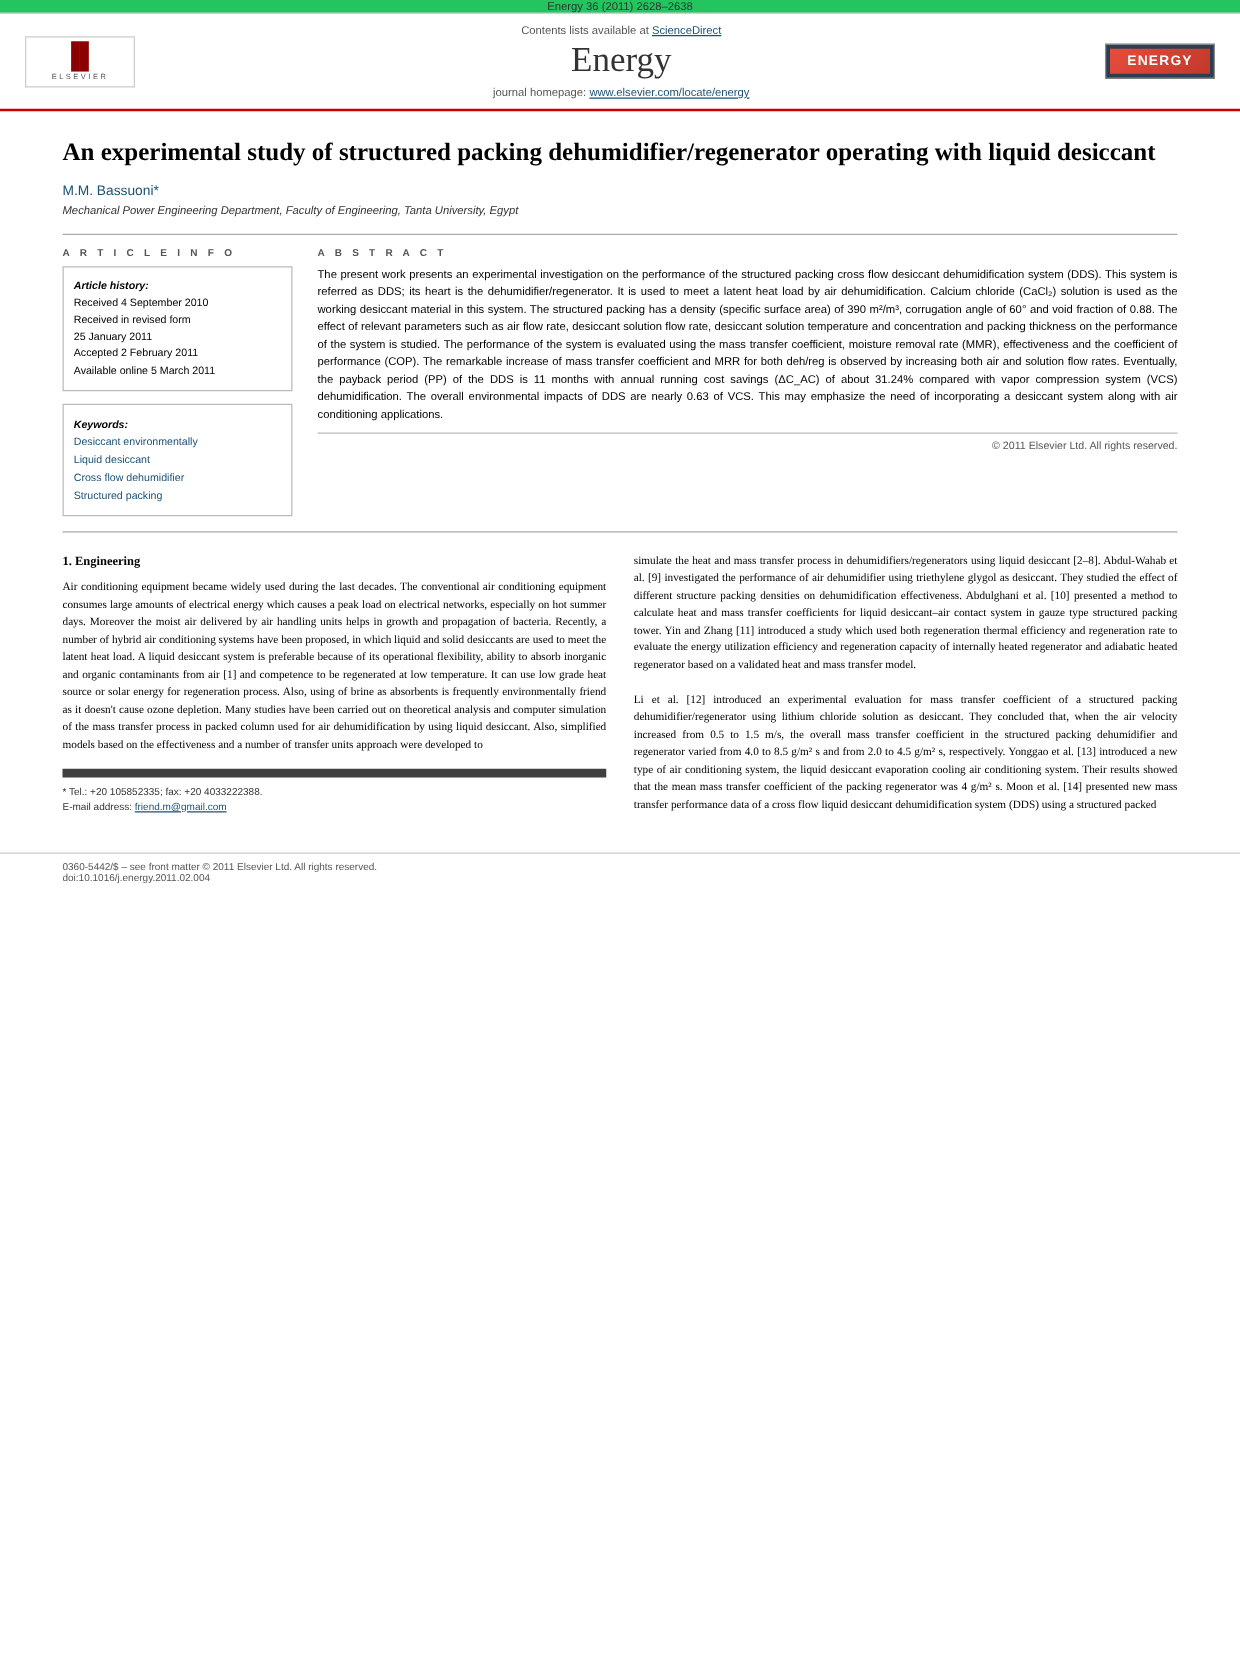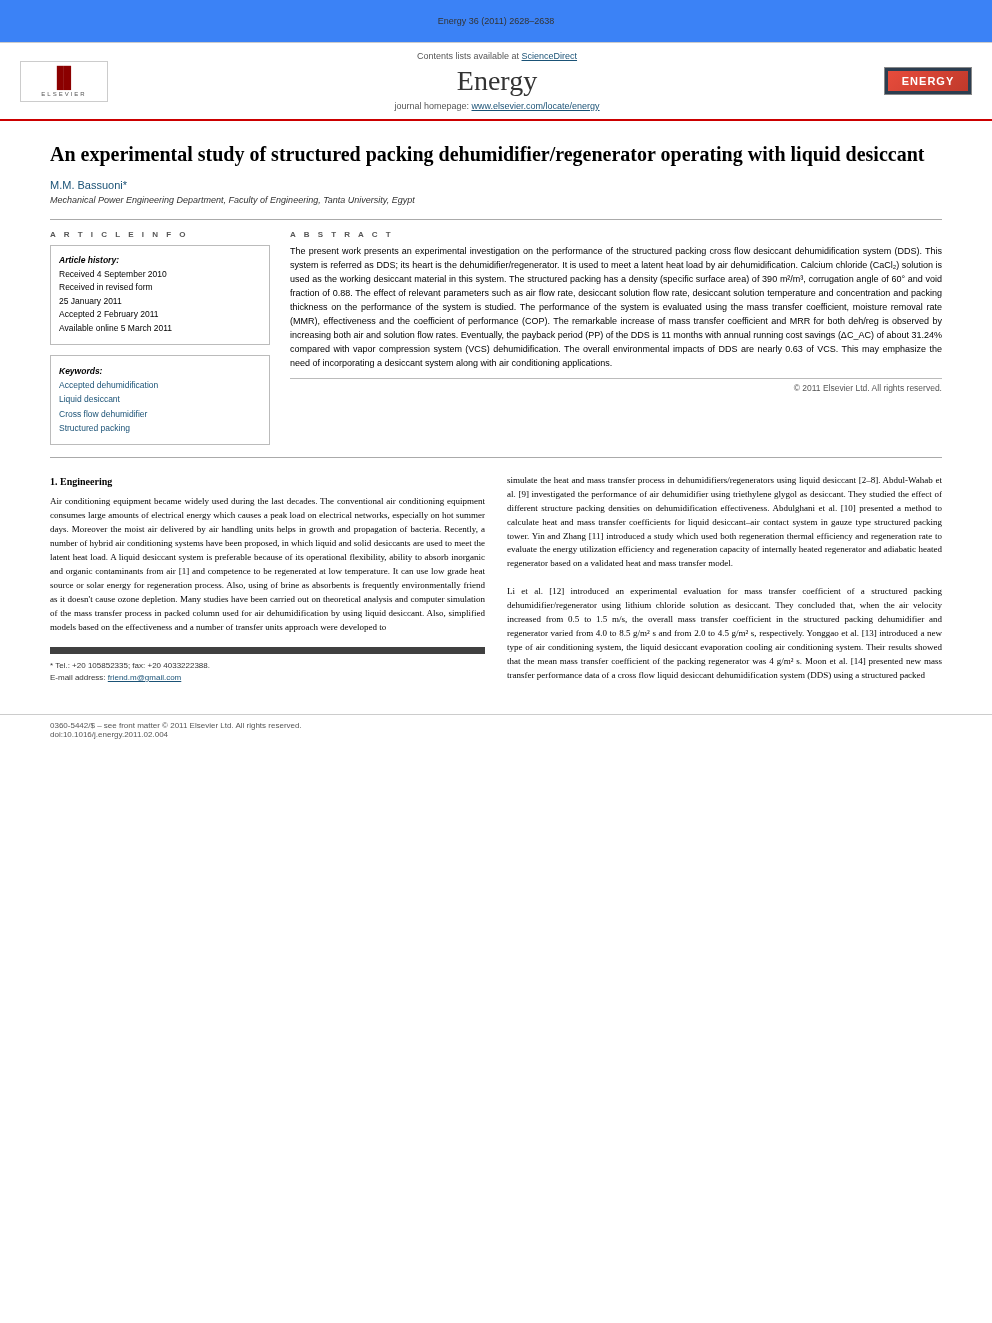--- a/index.html
+++ b/index.html
@@ -7,24 +7,24 @@
       background: #fff;
       font-family: 'Times New Roman', Times, serif;
       font-size: 9.5px;
       color: #000;
       width: 992px;
       min-height: 1323px;
     }
 
     
     .top-bar {
-      background: #3b82f6;
+      background: #22c55e;
       border-bottom: 1px solid #ccc;
       text-align: center;
-      padding: 16px 0;
+      padding: 0 0;
       font-size: 9px;
       color: #333;
       font-family: Arial, sans-serif;
     }
 
     
     .journal-header {
       display: flex;
       align-items: center;
       padding: 8px 20px;
@@ -137,21 +137,21 @@
       margin: 10px 0;
     }
 
     
     .two-col {
       display: flex;
       gap: 20px;
       margin-bottom: 12px;
     }
     .left-col {
-      width: 220px;
+      width: 184px;
       flex-shrink: 0;
     }
     .right-col {
       flex: 1;
     }
 
     
     .section-head {
       font-size: 8px;
       font-family: Arial, sans-serif;
@@ -305,21 +305,21 @@
         <div>Received in revised form</div>
         <div>25 January 2011</div>
         <div>Accepted 2 February 2011</div>
         <div>Available online 5 March 2011</div>
       </div>
 
       <div class="keywords-box">
         <div>
           <span class="bold italic">Keywords:</span>
         </div>
-        <div class="kw-item">Accepted dehumidification</div>
+        <div class="kw-item">Desiccant environmentally</div>
         <div class="kw-item">Liquid desiccant</div>
         <div class="kw-item">Cross flow dehumidifier</div>
         <div class="kw-item">Structured packing</div>
       </div>
     </div>
 
     <div class="right-col">
       <div class="section-head">A B S T R A C T</div>
       <div class="abstract-text">The present work presents an experimental investigation on the performance of the structured packing cross flow desiccant dehumidification system (DDS). This system is referred as DDS; its heart is the dehumidifier/regenerator. It is used to meet a latent heat load by air dehumidification. Calcium chloride (CaCl₂) solution is used as the working desiccant material in this system. The structured packing has a density (specific surface area) of 390 m²/m³, corrugation angle of 60° and void fraction of 0.88. The effect of relevant parameters such as air flow rate, desiccant solution flow rate, desiccant solution temperature and concentration and packing thickness on the performance of the system is studied. The performance of the system is evaluated using the mass transfer coefficient, moisture removal rate (MMR), effectiveness and the coefficient of performance (COP). The remarkable increase of mass transfer coefficient and MRR for both deh/reg is observed by increasing both air and solution flow rates. Eventually, the payback period (PP) of the DDS is 11 months with annual running cost savings (ΔC_AC) of about 31.24% compared with vapor compression system (VCS) dehumidification. The overall environmental impacts of DDS are nearly 0.63 of VCS. This may emphasize the need of incorporating a desiccant system along with air conditioning applications.</div>
       <div class="copyright-line">© 2011 Elsevier Ltd. All rights reserved.</div>

